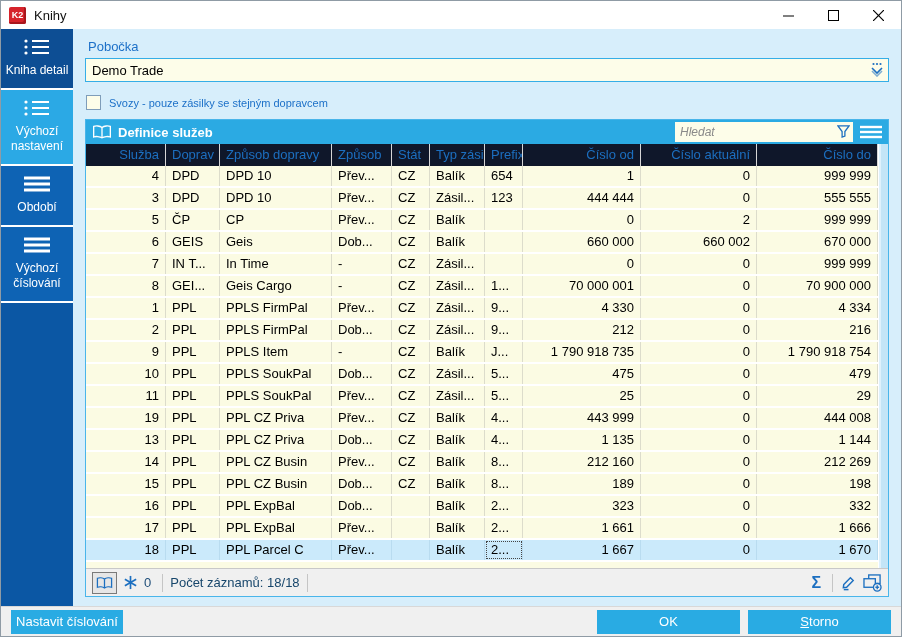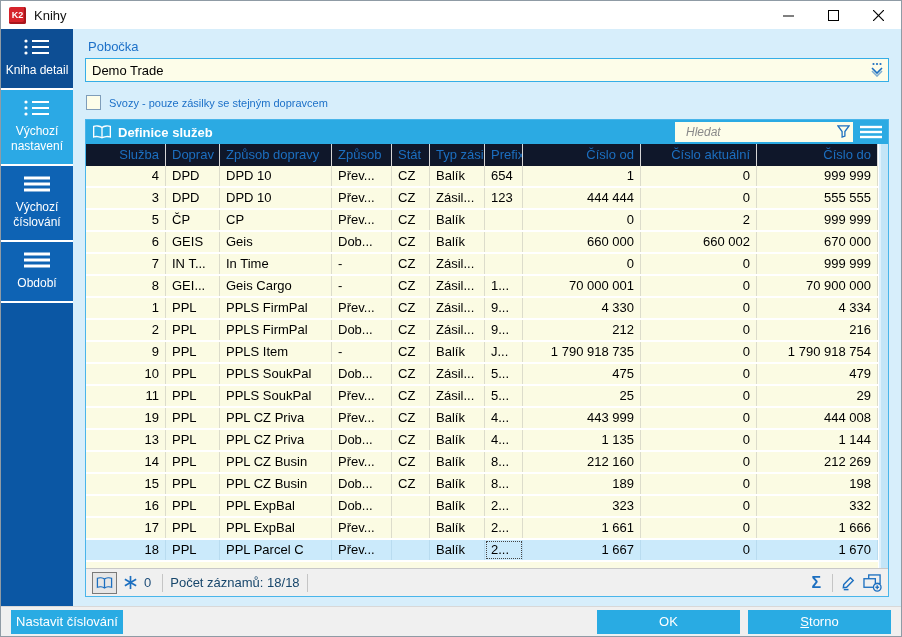--- a/index.html
+++ b/index.html
@@ -42,21 +42,21 @@
   .chk-label { color:#1c70c8; font-size:11px; margin-left:8px; }
 
   
   .panel { border:1px solid #49b5ea; background:#fbfbe3; height:478px; flex:0 0 478px;
            display:flex; flex-direction:column; }
   .panel-header { flex:0 0 24px; background:#2baae3; display:flex; align-items:center; }
   .book-ic { margin-left:6px; }
   .panel-title { color:#fff; font-weight:bold; font-size:13px; margin-left:6px; white-space:nowrap; }
   .search-wrap { margin-left:auto; position:relative; width:178px; height:20px; margin-right:5px; }
   .search-wrap input { width:100%; height:20px; border:1px solid #fdfde9; background:#fdfde9;
-                       font:italic 12px "Liberation Sans",sans-serif; color:#000; padding:0 20px 0 10px; outline:none; }
+                       font:italic 12px "Liberation Sans",sans-serif; color:#000; padding:0 20px 0 4px; outline:none; }
   .search-wrap input::placeholder { color:#8a8a8a; font-style:italic; }
   .funnel { position:absolute; right:3px; top:3px; }
   .burger { width:26px; height:20px; margin-right:4px; display:flex; align-items:center; justify-content:center; }
 
   .table-area { flex:1 1 auto; display:flex; background:#fbfbe3; overflow:hidden; }
   .grid { width:792px; }
   .cols { display:grid; grid-template-columns:80px 54px 112px 60px 38px 55px 38px 118px 116px 121px; }
   .hrow { height:22px; background:#0f172a; }
   .hcell { font-size:13px; color:#1c6fc0; line-height:22px; white-space:nowrap; overflow:hidden;
            border-right:1px solid #d6d6d6; }
@@ -149,29 +149,29 @@
             <line x1="9" y1="15" x2="26" y2="15" stroke="#fff" stroke-width="2"></line>
         </svg>
         <span>Výchozí nastavení</span>
       </div>
       <div class="side-item">
         <svg class="side-icon" width="28" height="18" viewBox="0 0 28 18">
           <line x1="1" y1="3" x2="27" y2="3" stroke="#fff" stroke-width="3"></line>
           <line x1="1" y1="9" x2="27" y2="9" stroke="#fff" stroke-width="3"></line>
           <line x1="1" y1="15" x2="27" y2="15" stroke="#fff" stroke-width="3"></line>
         </svg>
-        <span>Výchozí číslování</span>
+        <span>Období</span>
       </div>
       <div class="side-item">
         <svg class="side-icon" width="28" height="18" viewBox="0 0 28 18">
           <line x1="1" y1="3" x2="27" y2="3" stroke="#fff" stroke-width="3"></line>
           <line x1="1" y1="9" x2="27" y2="9" stroke="#fff" stroke-width="3"></line>
           <line x1="1" y1="15" x2="27" y2="15" stroke="#fff" stroke-width="3"></line>
         </svg>
-        <span>Období</span>
+        <span>Výchozí číslování</span>
       </div>
       <div class="side-fill"></div>
     </nav>
 
     <div class="main">
       <div class="branch-label">Pobočka</div>
       <div class="combo">
         <input type="text" value="Demo Trade" style="">
         <span class="dd">
           <svg width="14" height="15" viewBox="0 0 14 15">

